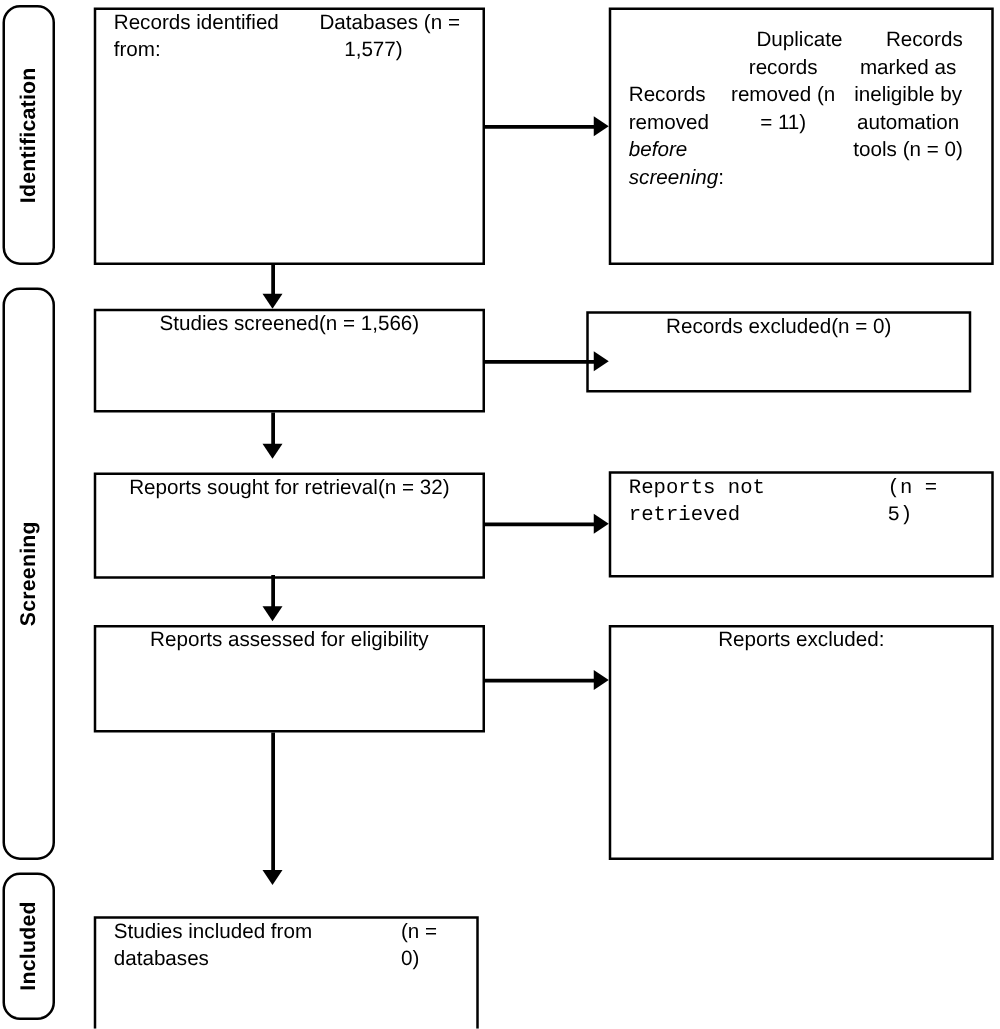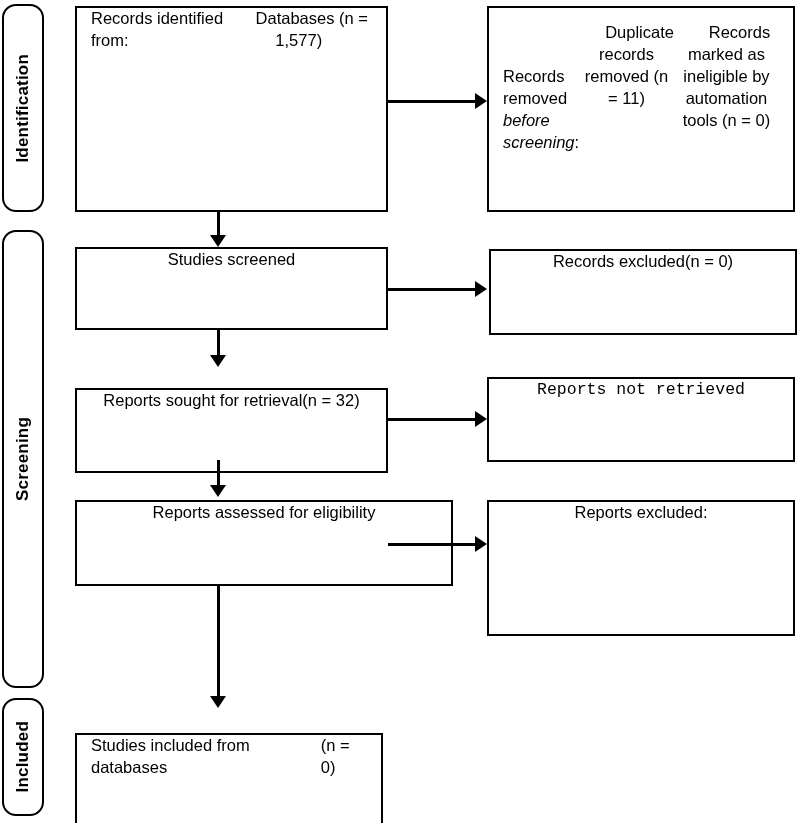--- a/index.html
+++ b/index.html
@@ -118,53 +118,55 @@
   </div>
 
   <div class="v-line" style="left:217px; top:212px; height:25px;"></div>
   <div class="arrow-down" style="left:210px; top:235px;"></div>
 
   <div class="h-line" style="left:388px; top:100px; width:90px;"></div>
   <div class="arrow-right" style="left:475px; top:93px;"></div>
 
   <div class="node" style="left:75px; top:247px; width:313px; height:83px;">
     <p>Studies screened</p>
+    <p>(n = 1,566)</p>
   </div>
 
-  <div class="node" style="left:489px; top:249px; width:308px; height:86px;">
+  <div class="node" style="left:469px; top:249px; width:308px; height:65px;">
     <p>Records excluded</p>
     <p>(n = 0)</p>
   </div>
 
   <div class="h-line" style="left:388px; top:288px; width:90px;"></div>
   <div class="arrow-right" style="left:475px; top:281px;"></div>
 
   <div class="v-line" style="left:217px; top:330px; height:27px;"></div>
   <div class="arrow-down" style="left:210px; top:355px;"></div>
 
-  <div class="node" style="left:75px; top:388px; width:313px; height:85px;">
+  <div class="node" style="left:75px; top:378px; width:313px; height:85px;">
     <p>Reports sought for retrieval</p>
     <p>(n = 32)</p>
   </div>
 
   <div class="node" style="left:487px; top:377px; width:308px; height:85px;font-family:Liberation Mono, monospace;">
     <p>Reports not retrieved</p>
+    <p>(n = 5)</p>
   </div>
 
   <div class="h-line" style="left:388px; top:418px; width:90px;"></div>
   <div class="arrow-right" style="left:475px; top:411px;"></div>
 
   <div class="v-line" style="left:217px; top:460px; height:27px;"></div>
   <div class="arrow-down" style="left:210px; top:485px;"></div>
 
-  <div class="node" style="left:75px; top:500px; width:378px; height:86px;">
+  <div class="node" style="left:75px; top:500px; width:313px; height:86px;">
     <p>Reports assessed for eligibility</p>
   </div>
 
-  <div class="node" style="left:487px; top:500px; width:308px; height:136px;">
+  <div class="node" style="left:487px; top:500px; width:308px; height:188px;">
     <p>Reports excluded:</p>
   </div>
 
   <div class="h-line" style="left:388px; top:543px; width:90px;"></div>
   <div class="arrow-right" style="left:475px; top:536px;"></div>
 
   <div class="v-line" style="left:217px; top:586px; height:112px;"></div>
   <div class="arrow-down" style="left:210px; top:696px;"></div>
 
   <div class="node" style="left:75px; top:733px; width:308px; height:114px;">

